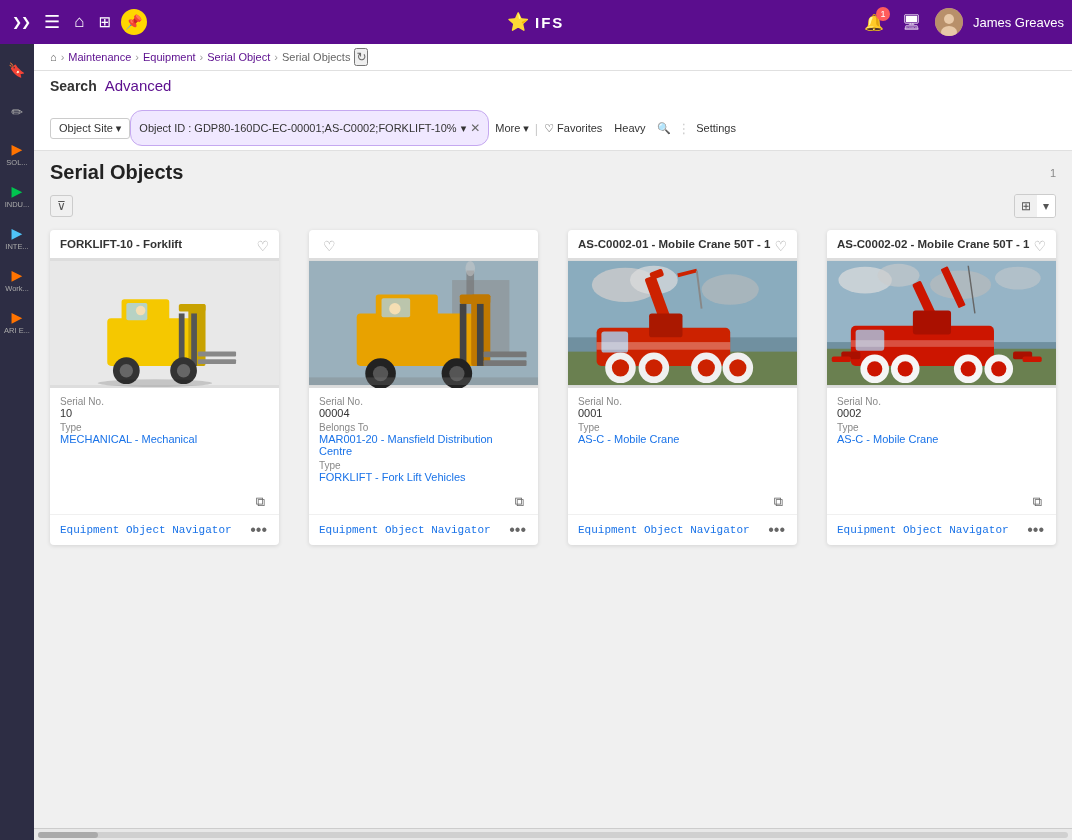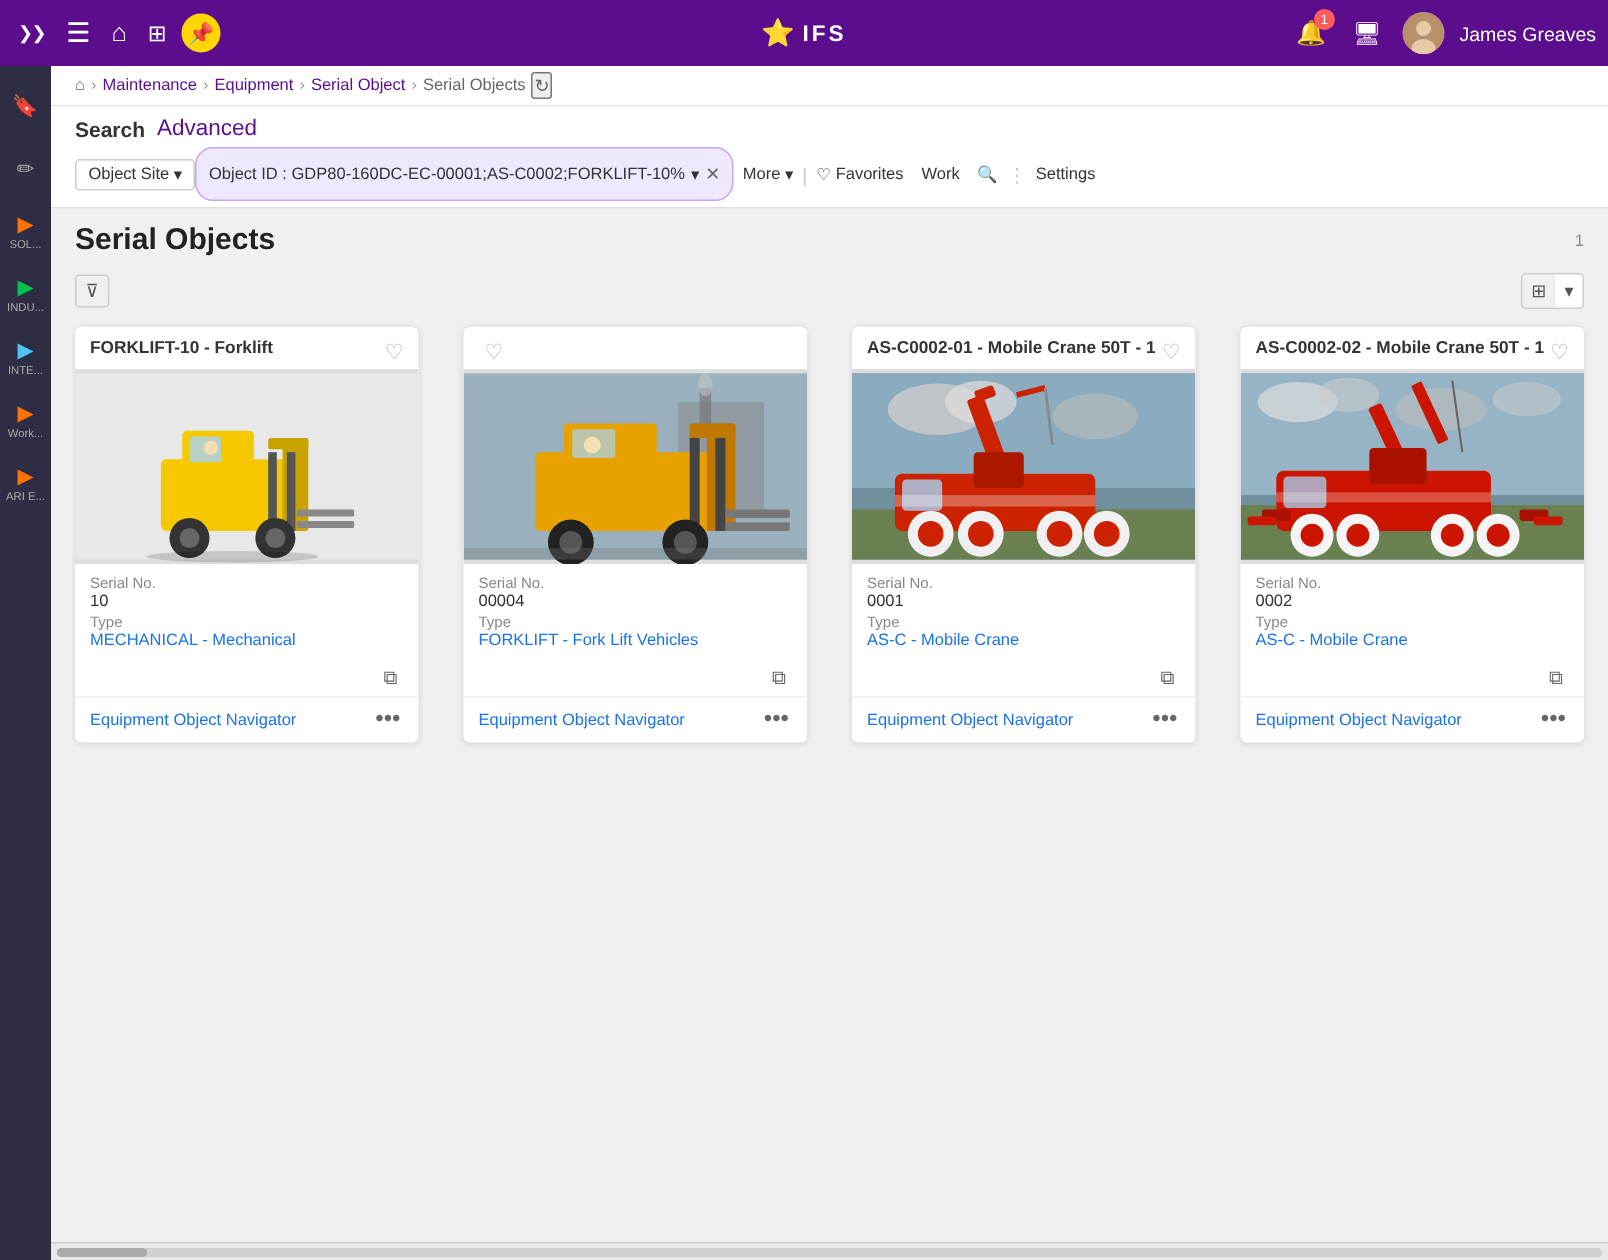--- a/index.html
+++ b/index.html
@@ -81,21 +81,21 @@
     .breadcrumb-link { color: #5b0d8e; cursor: pointer; text-decoration: none; }
     .breadcrumb-sep { color: #999; }
     .breadcrumb-refresh { color: #666; cursor: pointer; font-size: 12px; }
 
     
     .search-bar {
       background: white;
       padding: 6px 16px 4px;
       border-bottom: 1px solid #e0e0e0;
     }
-    .search-title-row { display: flex; align-items: center; gap: 8px; margin-bottom: 4px; }
+    .search-title-row { display: flex; align-items: center; gap: 8px; margin-bottom: 16px; }
     .search-title { font-size: 14px; font-weight: 600; color: #333; }
     .advanced-link { font-size: 15px; color: #5b0d8e; cursor: pointer; }
     .filter-row { display: flex; align-items: center; gap: 0; flex-wrap: wrap; }
     .filter-btn {
       background: white;
       border: 1px solid #ccc;
       border-radius: 3px;
       padding: 3px 8px;
       font-size: 11px;
       cursor: pointer;
@@ -191,21 +191,21 @@
       align-items: center;
       justify-content: space-between;
     }
     .card-nav-btn {
       background: none;
       border: none;
       color: #1a73e8;
       font-size: 11px;
       cursor: pointer;
       padding: 2px 0;
-      display: flex; align-items: center; gap: 3px;
+      display: flex; align-items: center; gap: 3px; font-family: Liberation Mono, monospace;
     }
     .card-more-btn { background: none; border: none; color: #666; cursor: pointer; font-size: 16px; padding: 0 2px; }
     .card-screen-btn { background: none; border: none; color: #666; cursor: pointer; font-size: 13px; margin-left: auto; margin-right: 4px; }
 
     
     .bottom-bar {
       height: 12px;
       background: #e8e8e8;
       border-top: 1px solid #ccc;
       display: flex;
@@ -313,21 +313,21 @@
         <button class="filter-action-btn">
           <span>More</span>
           <span>▾</span>
         </button>
         <span class="filter-sep">|</span>
         <button class="filter-action-btn">
           <span>♡</span>
           <span>Favorites</span>
         </button>
         <button class="filter-action-btn">
-          <span>Work</span>
+          <span>Heavy</span>
         </button>
         <button class="filter-action-btn">
           <span>🔍</span>
         </button>
         <span class="filter-sep">⋮</span>
         <button class="filter-action-btn">
           <span>Settings</span>
         </button>
       </div>
     </div>
@@ -440,20 +440,24 @@
 
               <rect x="0" y="122" width="240" height="8" fill="#777" opacity="0.3"></rect>
             </svg>
           </div>
           <div class="card-body">
             <div class="card-field">
               <div class="card-field-label">Serial No.</div>
               <div class="card-field-value">00004</div>
             </div>
             <div class="card-field">
+              <div class="card-field-label">Belongs To</div>
+              <div class="card-field-value link">MAR001-20 - Mansfield Distribution Centre</div>
+            </div>
+            <div class="card-field">
               <div class="card-field-label">Type</div>
               <div class="card-field-value link">FORKLIFT - Fork Lift Vehicles</div>
             </div>
           </div>
           <div style="display:flex; justify-content:flex-end; padding:0 10px 4px;">
             <button class="card-screen-btn">⧉</button>
           </div>
           <div class="card-footer">
             <button class="card-nav-btn">Equipment Object Navigator</button>
             <button class="card-more-btn">•••</button>

